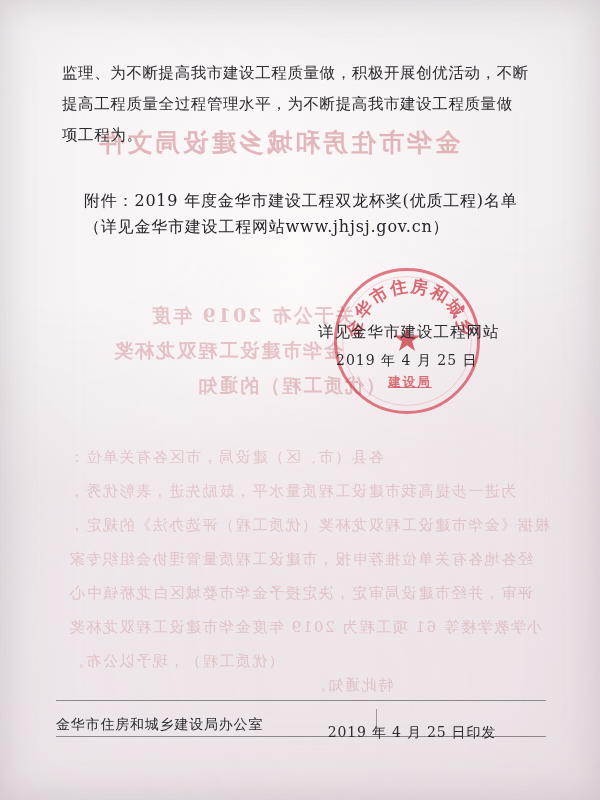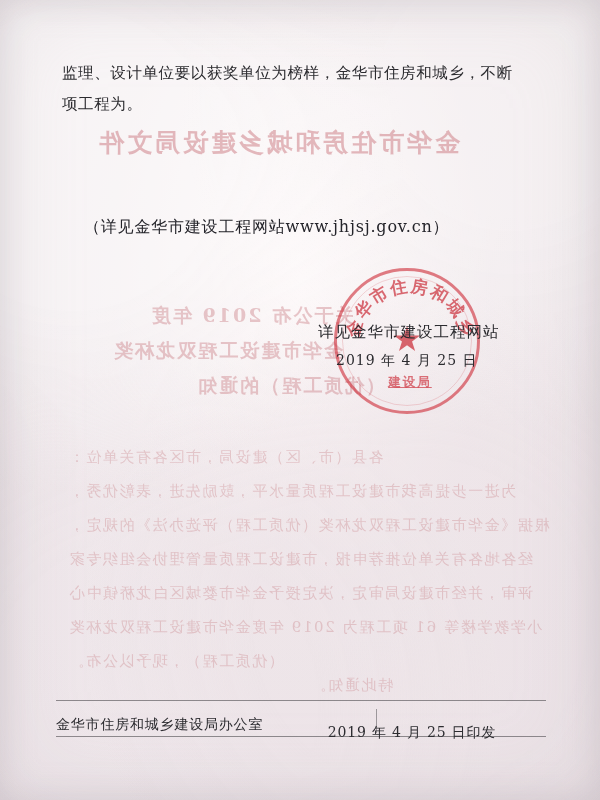--- a/index.html
+++ b/index.html
@@ -253,24 +253,28 @@
     <div class="bleed bleed-body bleed-p4">经各地各有关单位推荐申报，市建设工程质量管理协会组织专家</div>
     <div class="bleed bleed-body bleed-p5">评审，并经市建设局审定，决定授予金华市婺城区白龙桥镇中心</div>
     <div class="bleed bleed-body bleed-p6">小学教学楼等 61 项工程为 2019 年度金华市建设工程双龙杯奖</div>
     <div class="bleed bleed-body bleed-p7">（优质工程），现予以公布。</div>
     <div class="bleed bleed-body bleed-p8">特此通知。</div>
   </div>
 
   <div class="content">
 
     <div class="para para-main">
-      <div>监理、设计单位要以获奖单位为榜样，金华市住房和城乡，不断</div>
+      <div>监理、为不断提高我市建设工程质量做，积极开展创优活动，不断</div>
+      <div>提高工程质量全过程管理水平，为不断提高我市建设工程质量做</div>
       <div>项工程为。</div>
     </div>
 
+    <div class="attach">
+      <span>附件：</span><span>2019 年度金华市建设工程双龙杯奖(优质工程)名单</span>
+    </div>
 
     <div class="attach-line2">
       <span>（详见金华市建设工程网站</span><span class="u">www.jhjsj.gov.cn</span><span>）</span>
     </div>
 
     <div class="seal">
       <svg class="seal-arc" viewBox="0 0 146 146">
         <defs>
           <path id="arcTop" d="M 21,73 A 52,52 0 0 1 125,73"></path>
         </defs>

